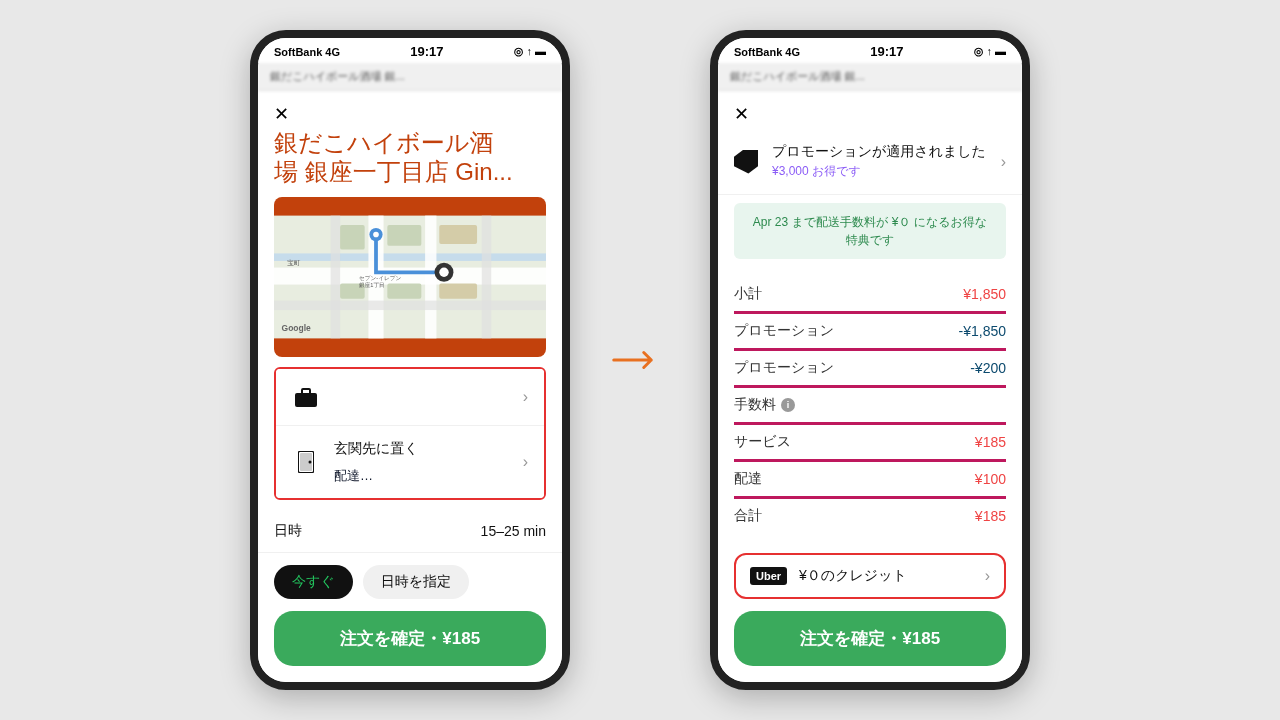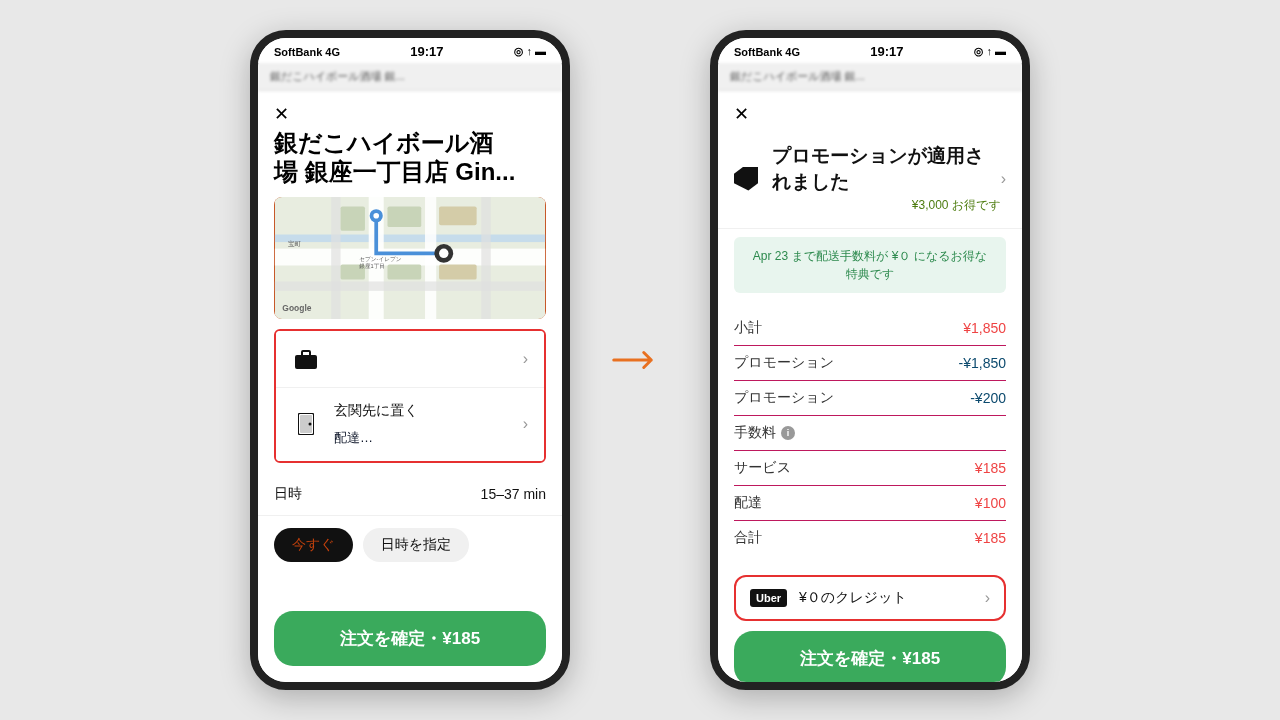--- a/index.html
+++ b/index.html
@@ -75,28 +75,28 @@
       font-size: 18px;
       cursor: pointer;
       color: #000;
       display: flex;
       align-items: center;
     }
     
     .restaurant-title {
       padding: 0 16px 10px;
       font-size: 24px;
-      font-weight: 700;
+      font-weight: 400;
       line-height: 1.2;
-      color: #000000;
+      color: #c2410c;
     }
     
     .map-area {
       margin: 0 16px;
-      height: 122px;
+      height: 160px;
       background: #c2410c;
       border-radius: 8px;
       overflow: hidden;
       position: relative;
       flex-shrink: 0;
     }
     .map-svg {
       width: 100%;
       height: 100%;
     }
@@ -147,21 +147,21 @@
     }
     .time-btn {
       padding: 8px 18px;
       border-radius: 20px;
       border: none;
       font-size: 14px;
       cursor: pointer;
     }
     .time-btn.active {
       background: #111;
-      color: #c2410c;
+      color: #22c55e;
     }
     .time-btn.inactive {
       background: #f0f0f0;
       color: #111;
     }
     
     .order-btn {
       margin: auto 16px 16px;
       background: #3aaa5c;
       color: #fff;
@@ -194,22 +194,22 @@
     }
     .promo-tag-icon {
       width: 24px;
       height: 24px;
       background: #111;
       clip-path: polygon(0 30%, 40% 0, 100% 0, 100% 70%, 60% 100%, 0 70%);
       margin-right: 14px;
       flex-shrink: 0;
     }
     .promo-text { flex: 1; }
-    .promo-title { font-size: 19px; color: #111; font-weight: 700; }
-    .promo-subtitle { font-size: 12px; color: #4d7c0f; margin-top: 2px; text-align: right; }
+    .promo-title { font-size: 14px; color: #111; font-weight: 400; }
+    .promo-subtitle { font-size: 12px; color: #8b5cf6; margin-top: 2px; }
     .promo-chevron { color: #999; font-size: 16px; }
     
     .green-banner {
       margin: 8px 16px;
       background: #e8f5ee;
       border-radius: 6px;
       padding: 10px 14px;
       font-size: 12px;
       color: #2d8a4e;
       text-align: center;
@@ -217,21 +217,21 @@
     }
     
     .price-section {
       padding: 10px 16px;
     }
     .price-row {
       display: flex;
       justify-content: space-between;
       align-items: center;
       padding: 8px 0;
-      border-bottom: 1px solid #be185d;
+      border-bottom: 3px solid #be185d;
     }
     .price-row:last-child { border-bottom: none; }
     .price-label { font-size: 14px; color: #333; display: flex; align-items: center; gap: 5px; }
     .price-value { font-size: 14px; color: #ef4444; }
     .price-value.discount { color: #0c4a6e; }
     .info-icon {
       width: 14px;
       height: 14px;
       background: #999;
       border-radius: 50%;
@@ -356,21 +356,21 @@
           <div class="list-item-content">
             <div class="list-item-label">玄関先に置く</div>
             <div class="list-item-sublabel">配達…</div>
           </div>
           <span class="list-item-chevron">›</span>
         </div>
       </div>
 
       <div class="datetime-row">
         <span class="datetime-label">日時</span>
-        <span class="datetime-value">15–37 min</span>
+        <span class="datetime-value">15–25 min</span>
       </div>
 
       <div class="time-buttons">
         <button class="time-btn active">今すぐ</button>
         <button class="time-btn inactive">日時を指定</button>
       </div>
       <div class="spacer"></div>
 
       <button class="order-btn">注文を確定・¥185</button>
     </div>

